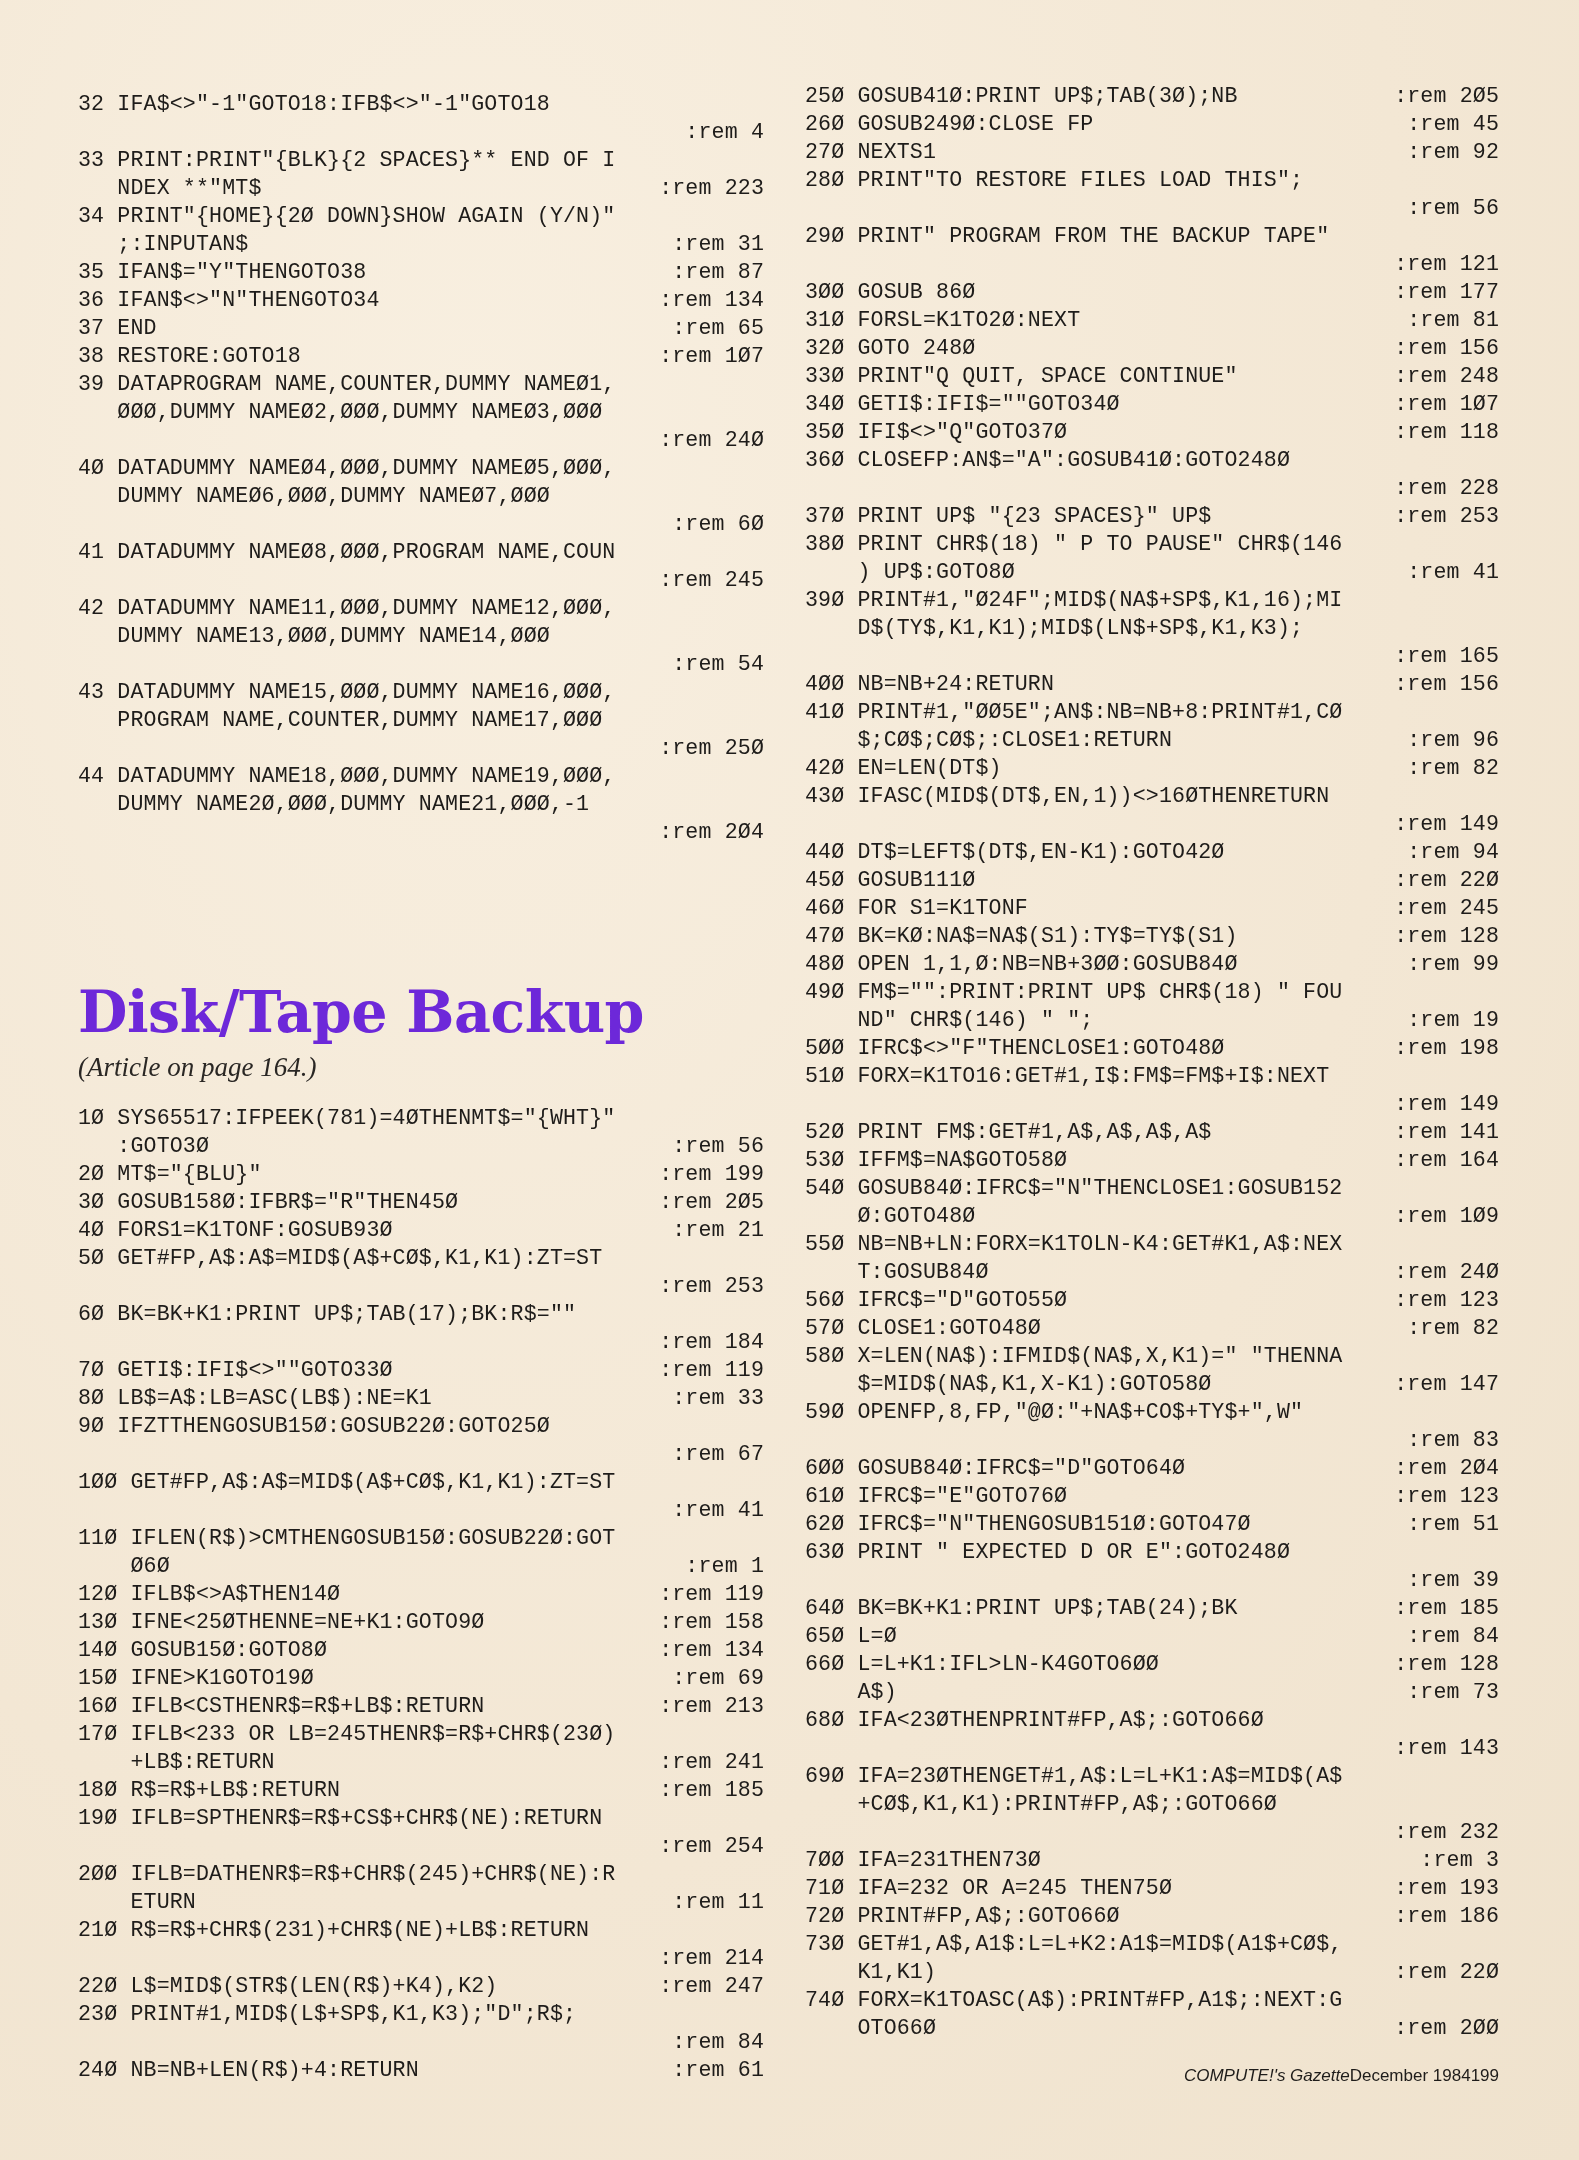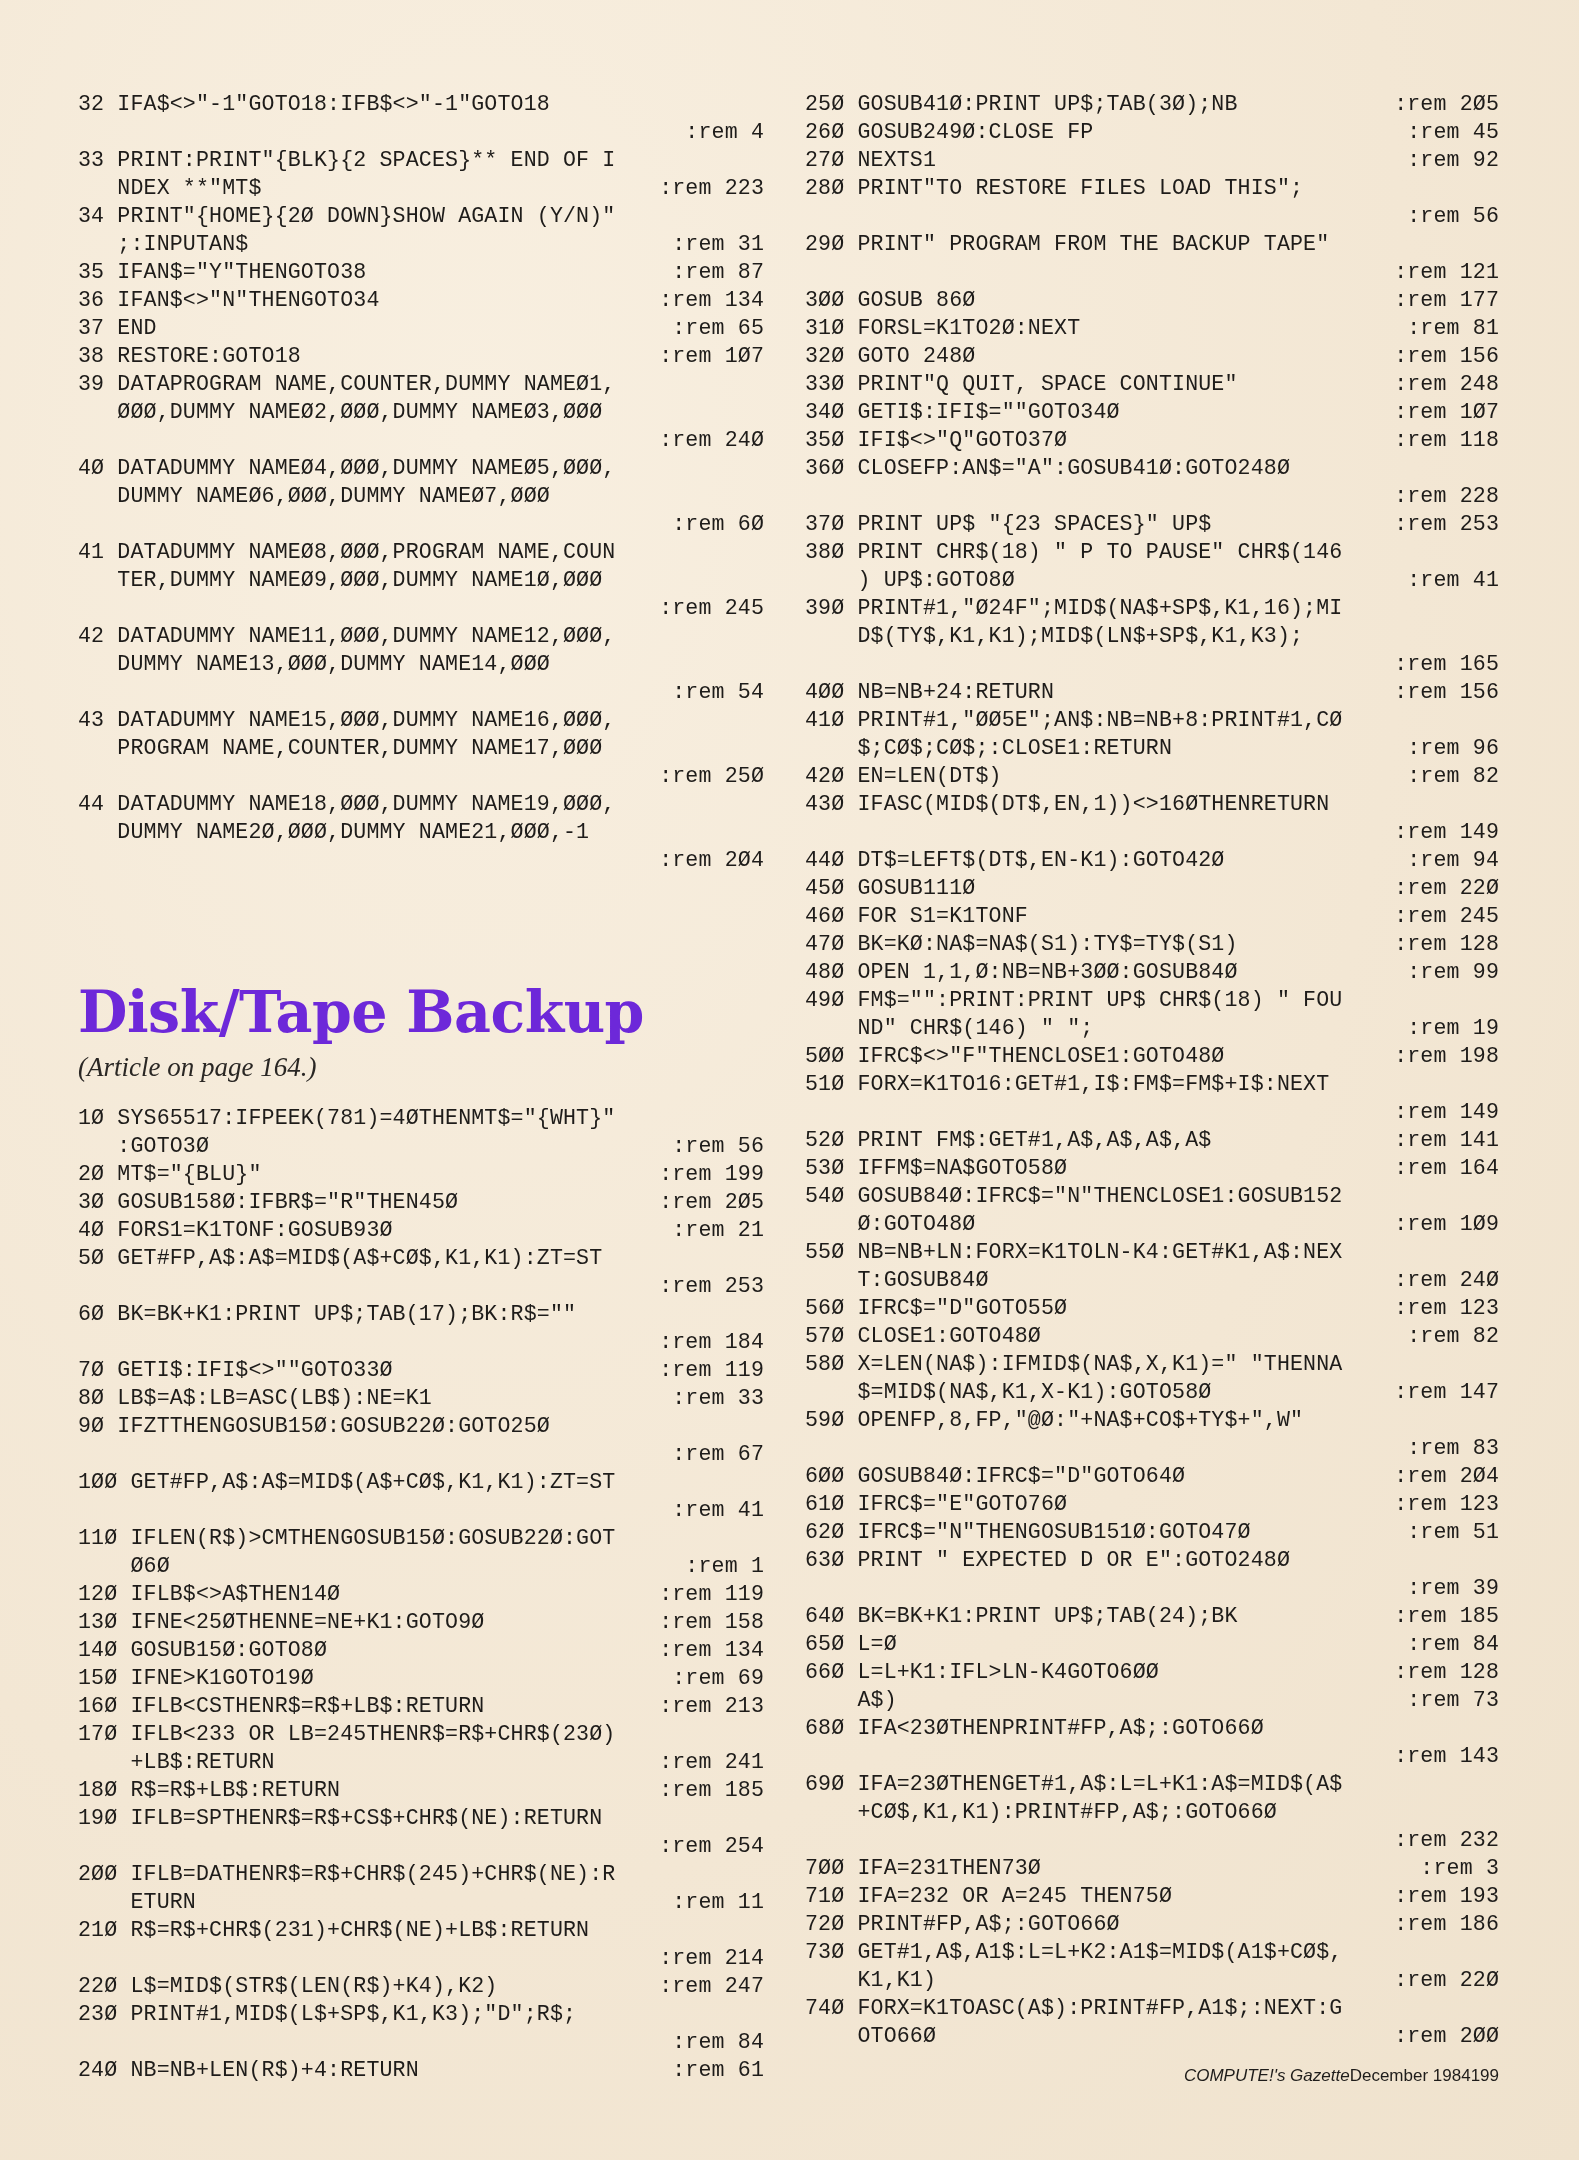--- a/index.html
+++ b/index.html
@@ -57,21 +57,20 @@
       <div class="row"><span class="txt">36 IFAN$&lt;&gt;"N"THENGOTO34</span><span class="rem">:rem 134</span></div>
       <div class="row"><span class="txt">37 END</span><span class="rem">:rem 65</span></div>
       <div class="row"><span class="txt">38 RESTORE:GOTO18</span><span class="rem">:rem 1Ø7</span></div>
       <div class="row"><span class="txt">39 DATAPROGRAM NAME,COUNTER,DUMMY NAMEØ1,</span><span class="rem"></span></div>
       <div class="row"><span class="txt">   ØØØ,DUMMY NAMEØ2,ØØØ,DUMMY NAMEØ3,ØØØ</span><span class="rem"></span></div>
       <div class="row"><span class="txt"></span><span class="rem">:rem 24Ø</span></div>
       <div class="row"><span class="txt">4Ø DATADUMMY NAMEØ4,ØØØ,DUMMY NAMEØ5,ØØØ,</span><span class="rem"></span></div>
       <div class="row"><span class="txt">   DUMMY NAMEØ6,ØØØ,DUMMY NAMEØ7,ØØØ</span><span class="rem"></span></div>
       <div class="row"><span class="txt"></span><span class="rem">:rem 6Ø</span></div>
       <div class="row"><span class="txt">41 DATADUMMY NAMEØ8,ØØØ,PROGRAM NAME,COUN</span><span class="rem"></span></div>
-      <div class="row"><span class="txt">   TER,DUMMY NAMEØ9,ØØØ,DUMMY NAME1Ø,ØØØ</span><span class="rem"></span></div>
       <div class="row"><span class="txt"></span><span class="rem">:rem 245</span></div>
       <div class="row"><span class="txt">42 DATADUMMY NAME11,ØØØ,DUMMY NAME12,ØØØ,</span><span class="rem"></span></div>
       <div class="row"><span class="txt">   DUMMY NAME13,ØØØ,DUMMY NAME14,ØØØ</span><span class="rem"></span></div>
       <div class="row"><span class="txt"></span><span class="rem">:rem 54</span></div>
       <div class="row"><span class="txt">43 DATADUMMY NAME15,ØØØ,DUMMY NAME16,ØØØ,</span><span class="rem"></span></div>
       <div class="row"><span class="txt">   PROGRAM NAME,COUNTER,DUMMY NAME17,ØØØ</span><span class="rem"></span></div>
       <div class="row"><span class="txt"></span><span class="rem">:rem 25Ø</span></div>
       <div class="row"><span class="txt">44 DATADUMMY NAME18,ØØØ,DUMMY NAME19,ØØØ,</span><span class="rem"></span></div>
       <div class="row"><span class="txt">   DUMMY NAME2Ø,ØØØ,DUMMY NAME21,ØØØ,-1</span><span class="rem"></span></div>
       <div class="row"><span class="txt"></span><span class="rem">:rem 2Ø4</span></div>
@@ -111,21 +110,21 @@
       <div class="row"><span class="txt">21Ø R$=R$+CHR$(231)+CHR$(NE)+LB$:RETURN</span><span class="rem"></span></div>
       <div class="row"><span class="txt"></span><span class="rem">:rem 214</span></div>
       <div class="row"><span class="txt">22Ø L$=MID$(STR$(LEN(R$)+K4),K2)</span><span class="rem">:rem 247</span></div>
       <div class="row"><span class="txt">23Ø PRINT#1,MID$(L$+SP$,K1,K3);"D";R$;</span><span class="rem"></span></div>
       <div class="row"><span class="txt"></span><span class="rem">:rem 84</span></div>
       <div class="row"><span class="txt">24Ø NB=NB+LEN(R$)+4:RETURN</span><span class="rem">:rem 61</span></div>
     </div>
 </div>
 
 <div class="col col-right">
-  <div class="listing" id="listing-right" style="top:90px;">
+  <div class="listing" id="listing-right" style="top:82px;">
       <div class="row"><span class="txt">25Ø GOSUB41Ø:PRINT UP$;TAB(3Ø);NB</span><span class="rem">:rem 2Ø5</span></div>
       <div class="row"><span class="txt">26Ø GOSUB249Ø:CLOSE FP</span><span class="rem">:rem 45</span></div>
       <div class="row"><span class="txt">27Ø NEXTS1</span><span class="rem">:rem 92</span></div>
       <div class="row"><span class="txt">28Ø PRINT"TO RESTORE FILES LOAD THIS";</span><span class="rem"></span></div>
       <div class="row"><span class="txt"></span><span class="rem">:rem 56</span></div>
       <div class="row"><span class="txt">29Ø PRINT" PROGRAM FROM THE BACKUP TAPE"</span><span class="rem"></span></div>
       <div class="row"><span class="txt"></span><span class="rem">:rem 121</span></div>
       <div class="row"><span class="txt">3ØØ GOSUB 86Ø</span><span class="rem">:rem 177</span></div>
       <div class="row"><span class="txt">31Ø FORSL=K1TO2Ø:NEXT</span><span class="rem">:rem 81</span></div>
       <div class="row"><span class="txt">32Ø GOTO 248Ø</span><span class="rem">:rem 156</span></div>

